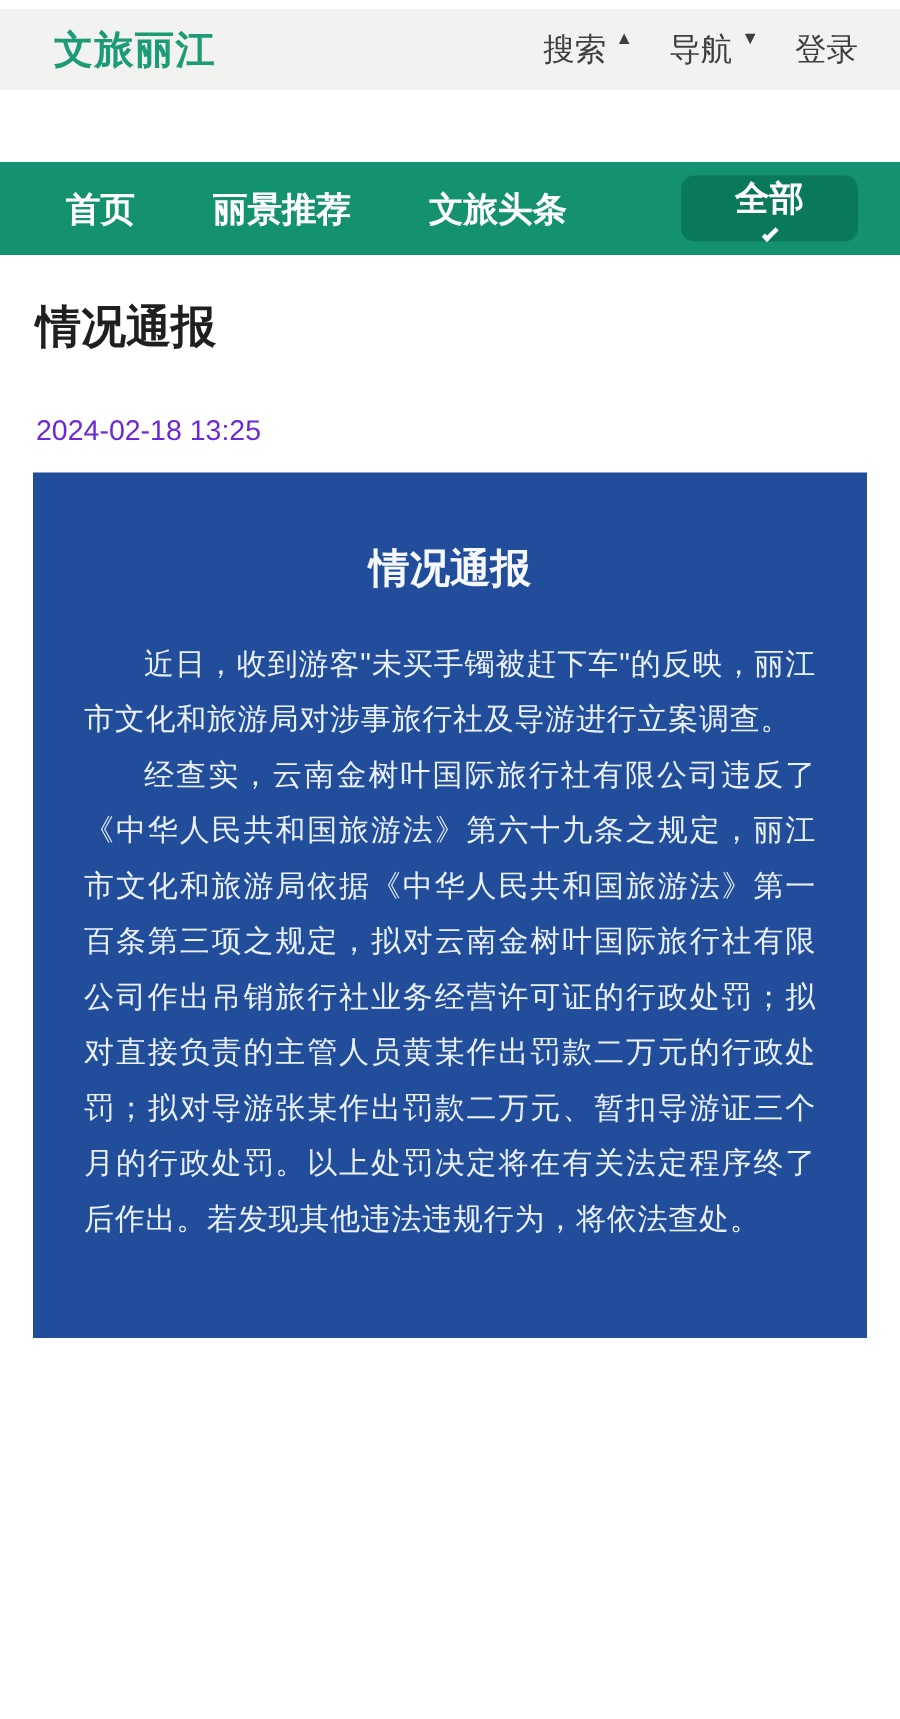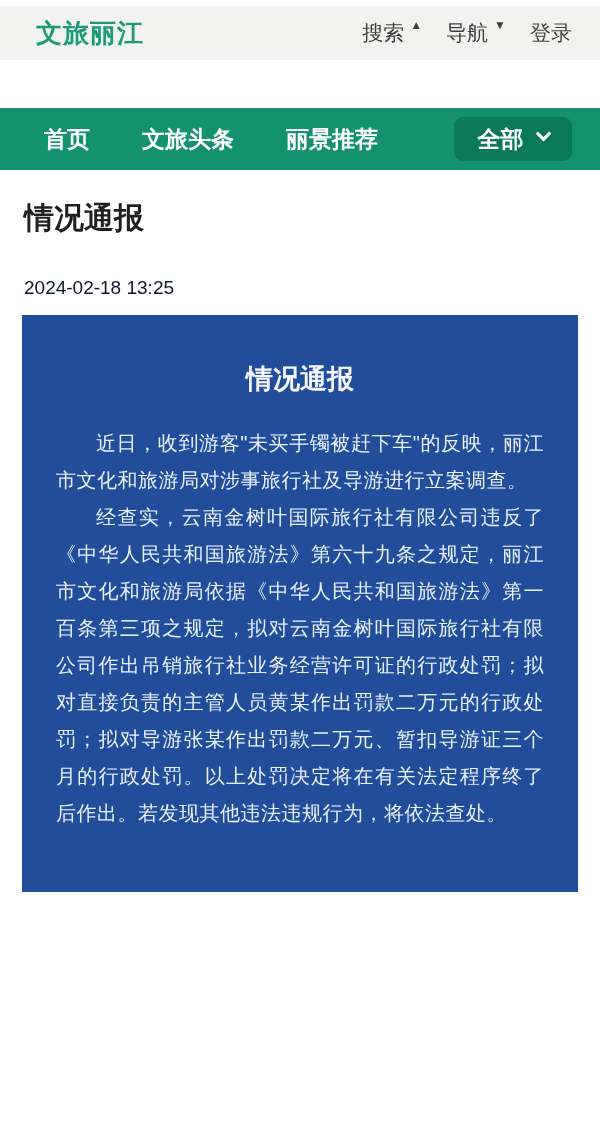--- a/index.html
+++ b/index.html
@@ -57,48 +57,48 @@
   }
   .filter-btn {
     margin-left: 24px;
     background: #0a785a;
     border: none;
     border-radius: 9px;
     height: 44px;
     width: 124px;
     display: flex;
     align-items: center;
-    justify-content: center;
     gap: 14px;
     color: #ffffff;
     font-family: inherit;
     font-size: 23px;
     font-weight: bold;
     cursor: pointer;
+    flex-direction: column;
   }
   .chevron {
     width: 11px;
     height: 11px;
     border-left: 3px solid #ffffff;
     border-bottom: 3px solid #ffffff;
     transform: rotate(-45deg) translate(2px, -2px);
     margin-top: -6px;
   }
 
   main { padding: 0 24px; }
   .article-title {
     margin-top: 28px;
     font-size: 30px;
     font-weight: bold;
     color: #1f1f1f;
   }
   .article-date {
     margin-top: 38px;
     font-size: 19px;
-    color: #0f172a;
+    color: #6d28d9;
   }
   .notice-card {
     margin-top: 16px;
     margin-left: -2px;
     margin-right: -2px;
     background: #214d9a;
     padding: 46px 34px 60px 34px;
     color: #e9f1fd;
   }
   .notice-title {
@@ -132,22 +132,22 @@
       <span class="menu-item">
         <span>导航</span>
         <span class="tri">▼</span>
       </span>
       <span class="menu-item">登录</span>
     </nav>
   </header>
 
   <nav class="navbar">
     <span class="nav-item">首页</span>
+    <span class="nav-item">丽景推荐</span>
     <span class="nav-item">文旅头条</span>
-    <span class="nav-item">丽景推荐</span>
     <button class="filter-btn">
       <span>全部</span>
       <span class="chevron"></span>
     </button>
   </nav>
 
   <main>
     <h1 class="article-title">情况通报</h1>
     <div class="article-date">2024-02-18 13:25</div>
 

